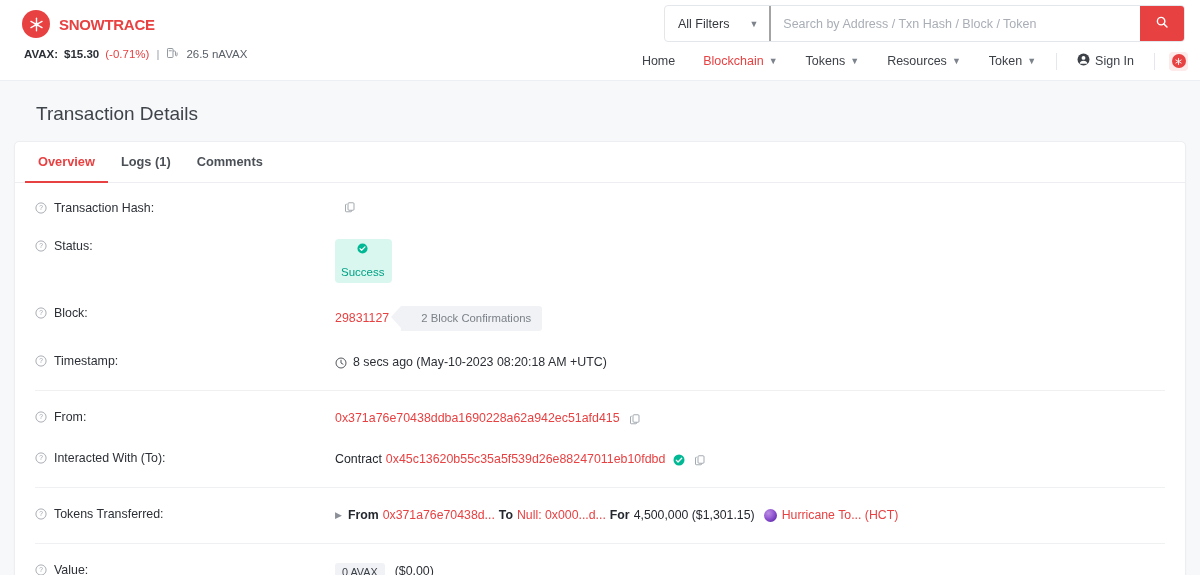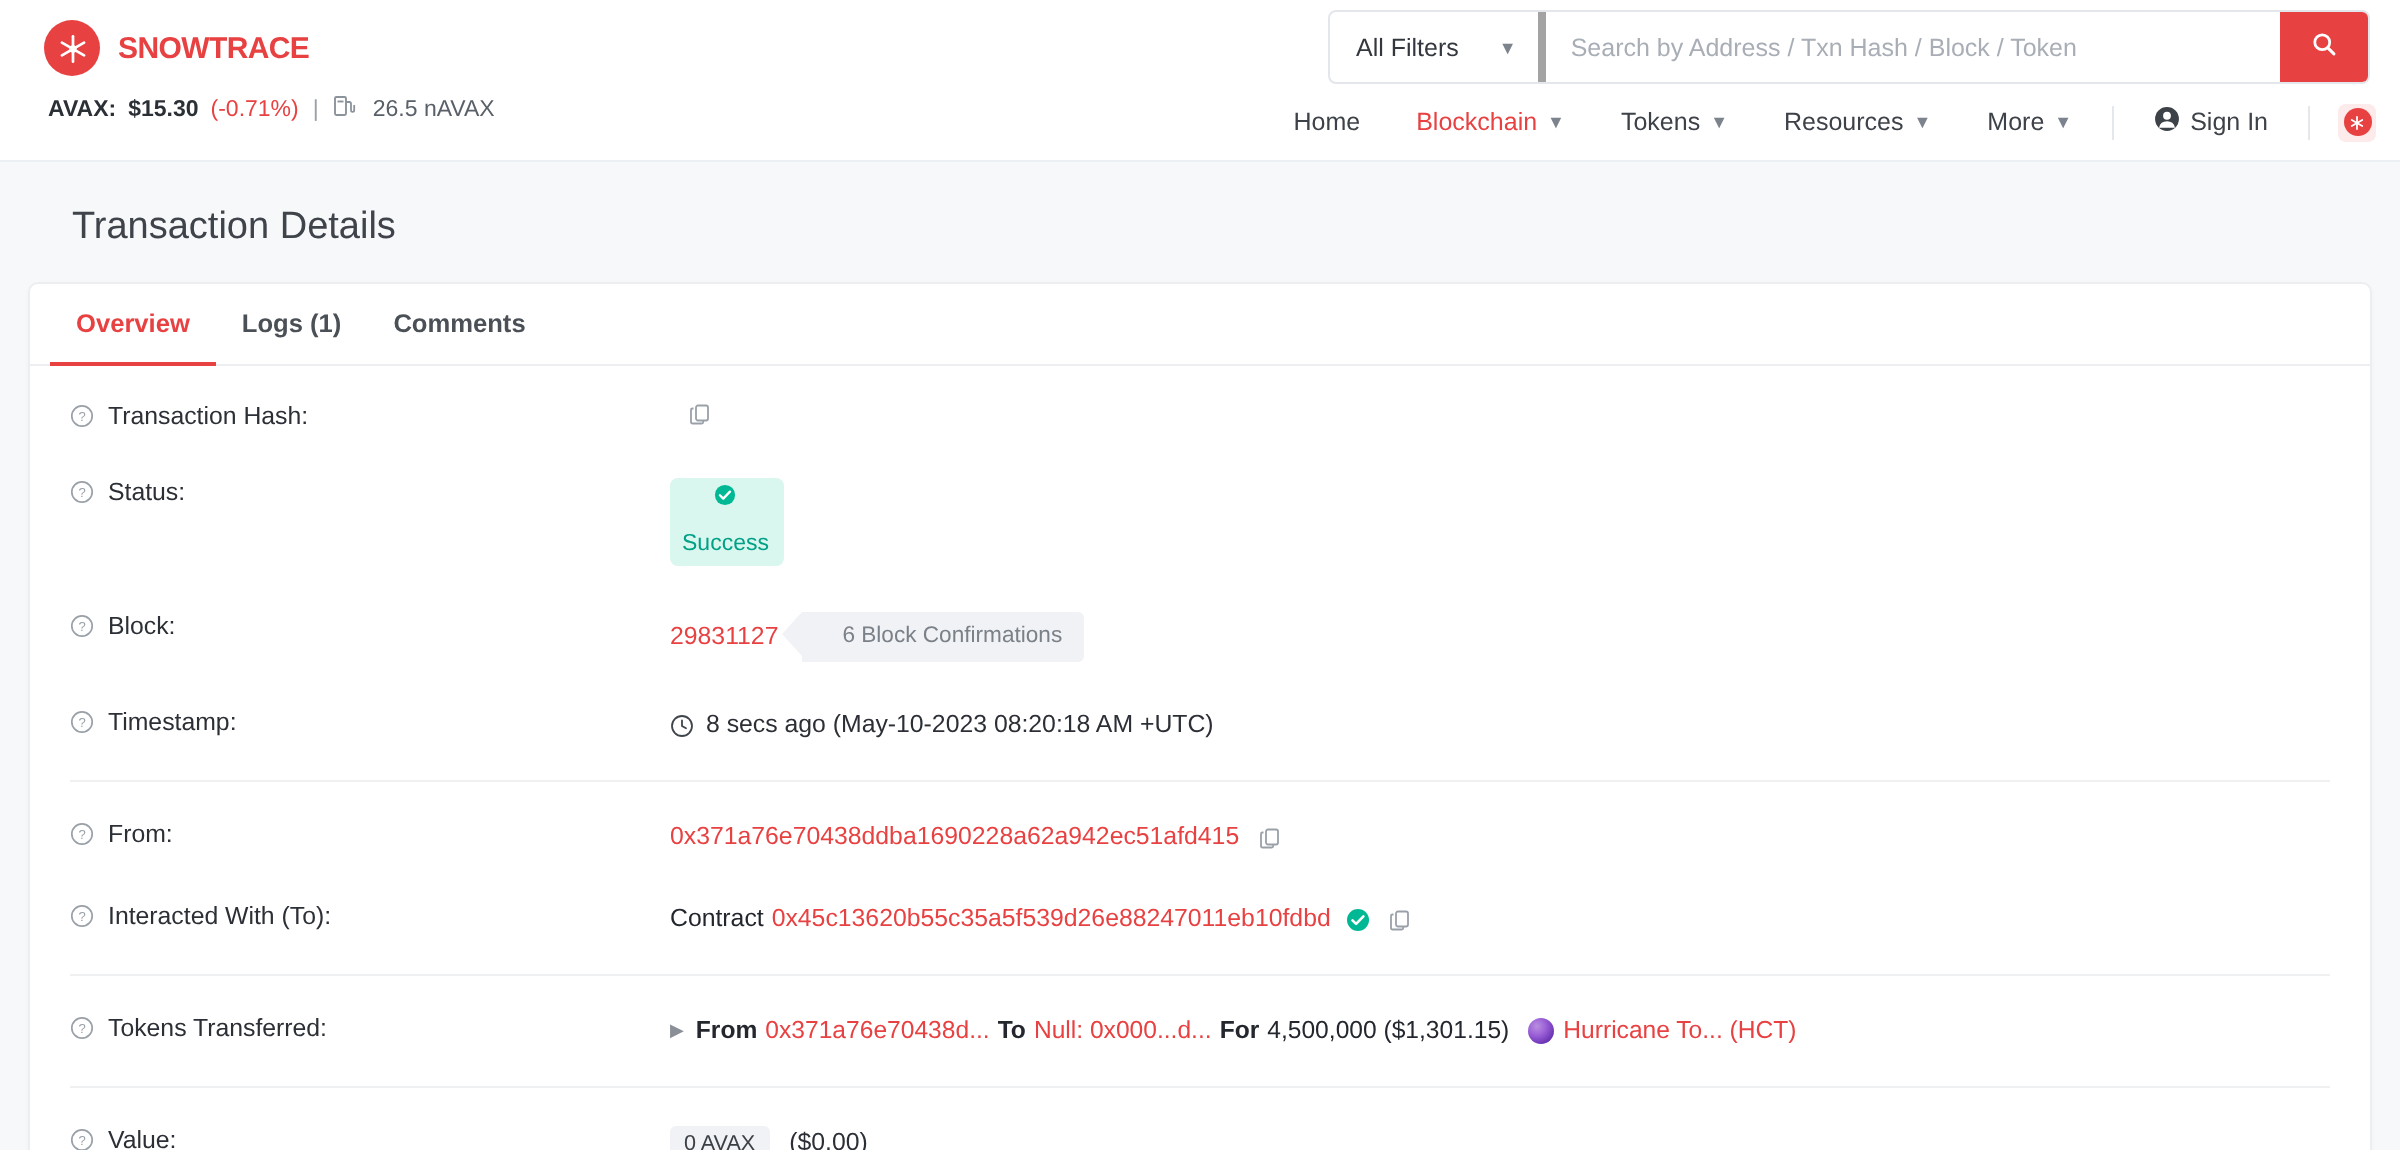--- a/index.html
+++ b/index.html
@@ -64,21 +64,21 @@
     border: 1px solid #e3e6eb;
     border-radius: 4px;
     background: #fff;
     overflow: hidden;
   }
   .filter-sel {
     display:flex; align-items:center; gap: 20px;
     padding: 0 11px 0 13px;
     font-size: 12.5px;
     color: #34383e;
-    border-right: 4px solid #a3a3a3;
+    border-right: 2px solid #a3a3a3;
     white-space: nowrap;
     cursor: pointer;
   }
   .chev { font-size: 9px; color:#7c838c; }
   .search-input {
     flex: 1;
     border: none;
     outline: none;
     padding: 0 12px;
     font-size: 12.5px;
@@ -322,21 +322,21 @@
     </div>
     <div class="navitem">
       <span>Tokens</span>
       <span class="chev">▼</span>
     </div>
     <div class="navitem">
       <span>Resources</span>
       <span class="chev">▼</span>
     </div>
     <div class="navitem">
-      <span>More</span>
+      <span>Token</span>
       <span class="chev">▼</span>
     </div>
     <span class="nav-div"></span>
     <div class="navitem">
       <span>
         <svg width="13" height="13" viewBox="0 0 24 24" aria-hidden="true">
           <circle cx="12" cy="12" r="11" fill="#3d4148"></circle>
           <circle cx="12" cy="9" r="3.6" fill="#fff"></circle>
           <path d="M4.6 20a7.6 7.6 0 0 1 14.8 0z" fill="#fff"></path>
         </svg>
@@ -419,21 +419,21 @@
           <svg width="12" height="12" viewBox="0 0 24 24" aria-hidden="true">
             <circle cx="12" cy="12" r="10.2" fill="none" stroke="#9aa0a8" stroke-width="1.7"></circle>
             <text x="12" y="16.6" font-size="13" text-anchor="middle" fill="#9aa0a8" font-family="Liberation Sans, sans-serif">?</text>
           </svg>
         </span>
         <span>Block:</span>
       </div>
       <div class="val-cell">
         <span class="conf-wrap">
           <span class="blocknum">29831127</span>
-          <span class="conf-badge">6 Block Confirmations</span>
+          <span class="conf-badge">2 Block Confirmations</span>
         </span>
       </div>
     </div>
 
     <div class="row">
       <div class="lbl-cell">
         <span class="qmark">
           <svg width="12" height="12" viewBox="0 0 24 24" aria-hidden="true">
             <circle cx="12" cy="12" r="10.2" fill="none" stroke="#9aa0a8" stroke-width="1.7"></circle>
             <text x="12" y="16.6" font-size="13" text-anchor="middle" fill="#9aa0a8" font-family="Liberation Sans, sans-serif">?</text>

